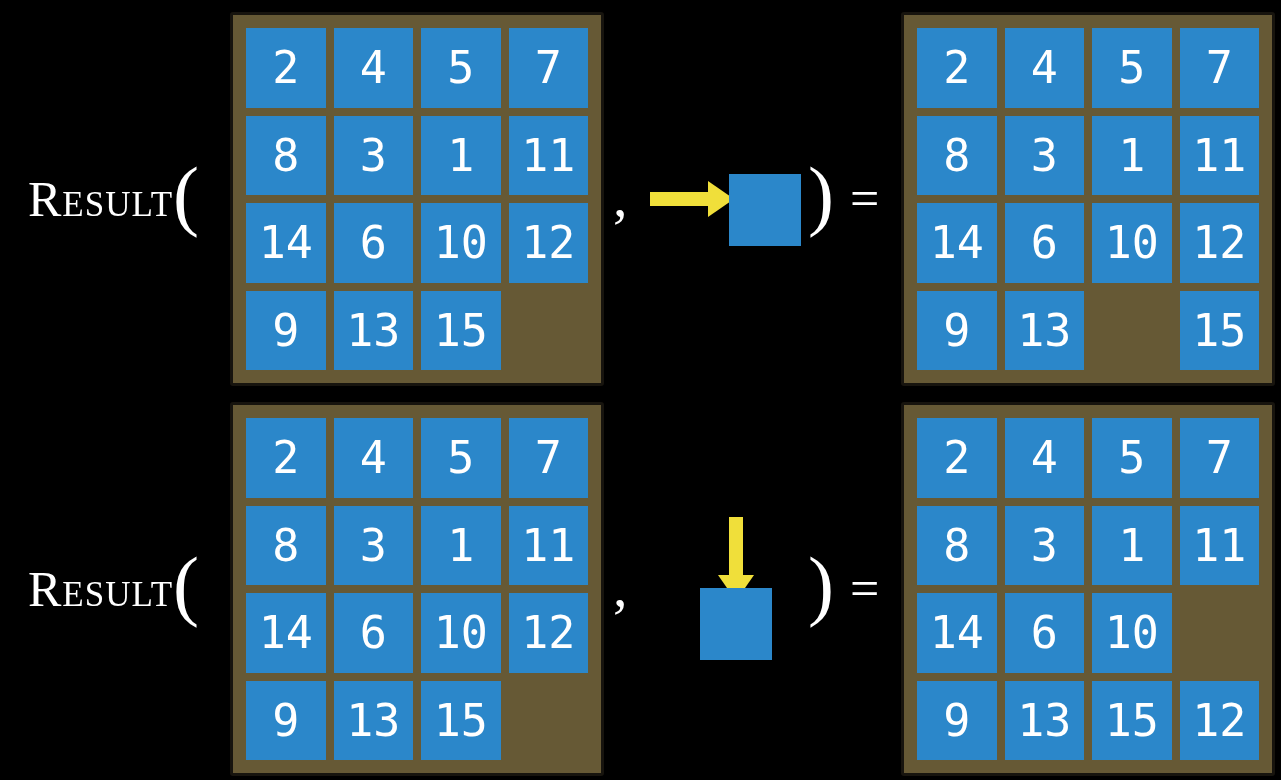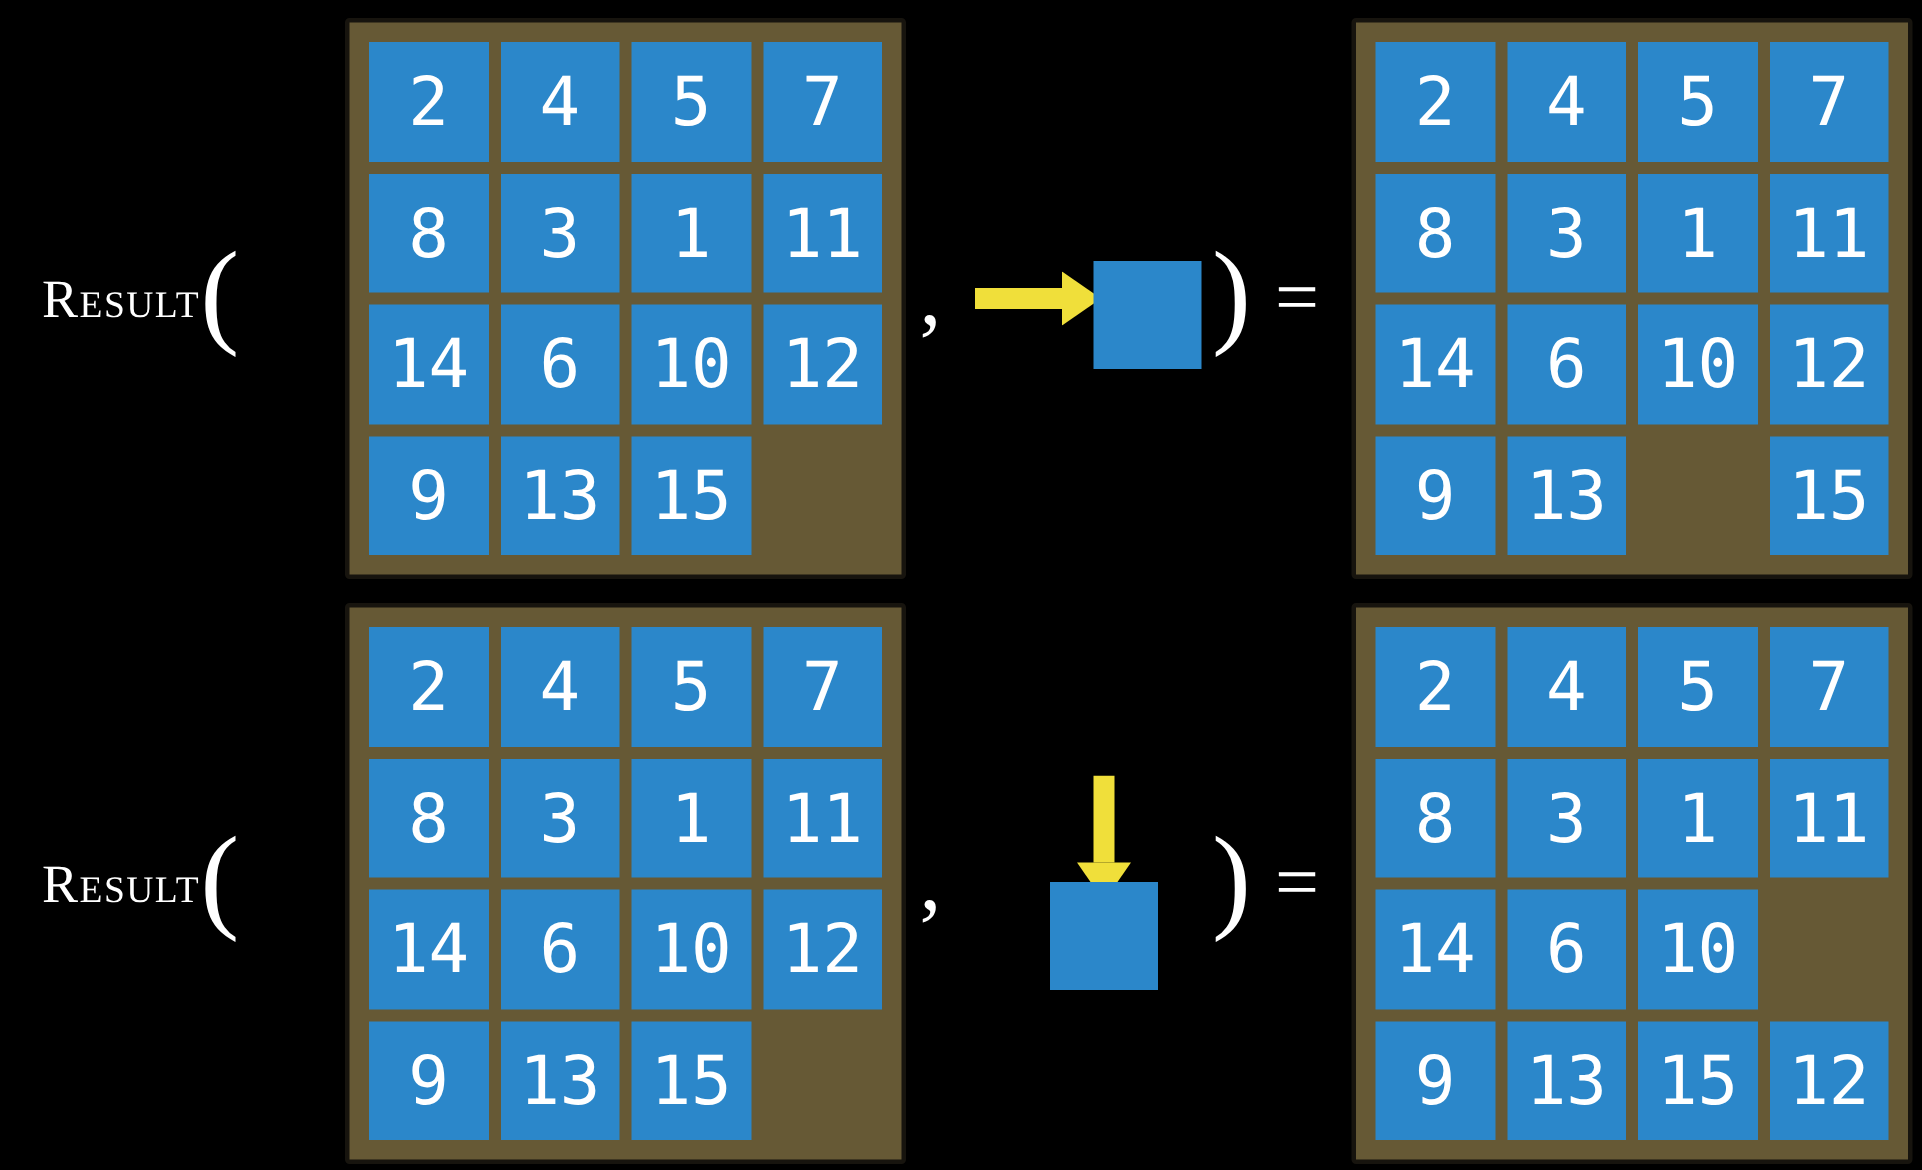--- a/index.html
+++ b/index.html
@@ -25,21 +25,21 @@
     position: absolute;
     left: 28px;
     transform: translateY(-50%);
     display: flex;
     align-items: center;
     color: var(--number-white);
     font-family: "Liberation Serif", serif;
     white-space: nowrap;
   }
   .fn-word {
-    font-size: 36px;
+    font-size: 50px;
     font-variant-caps: small-caps;
     letter-spacing: 1px;
     line-height: 1;
   }
   .big-paren {
     font-size: 78px;
     font-weight: 400;
     line-height: 1;
     font-family: "Liberation Serif", serif;
     transform: translateY(-4px);

